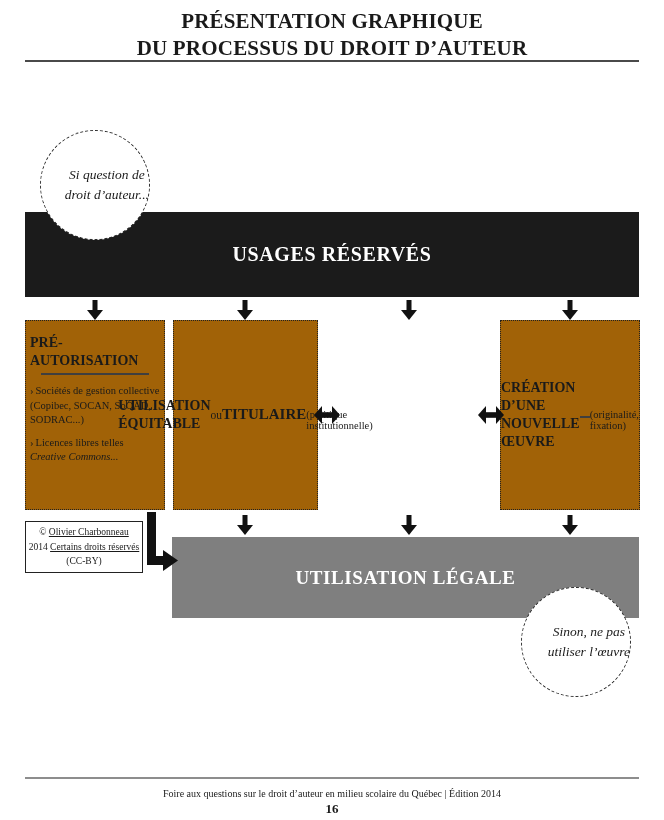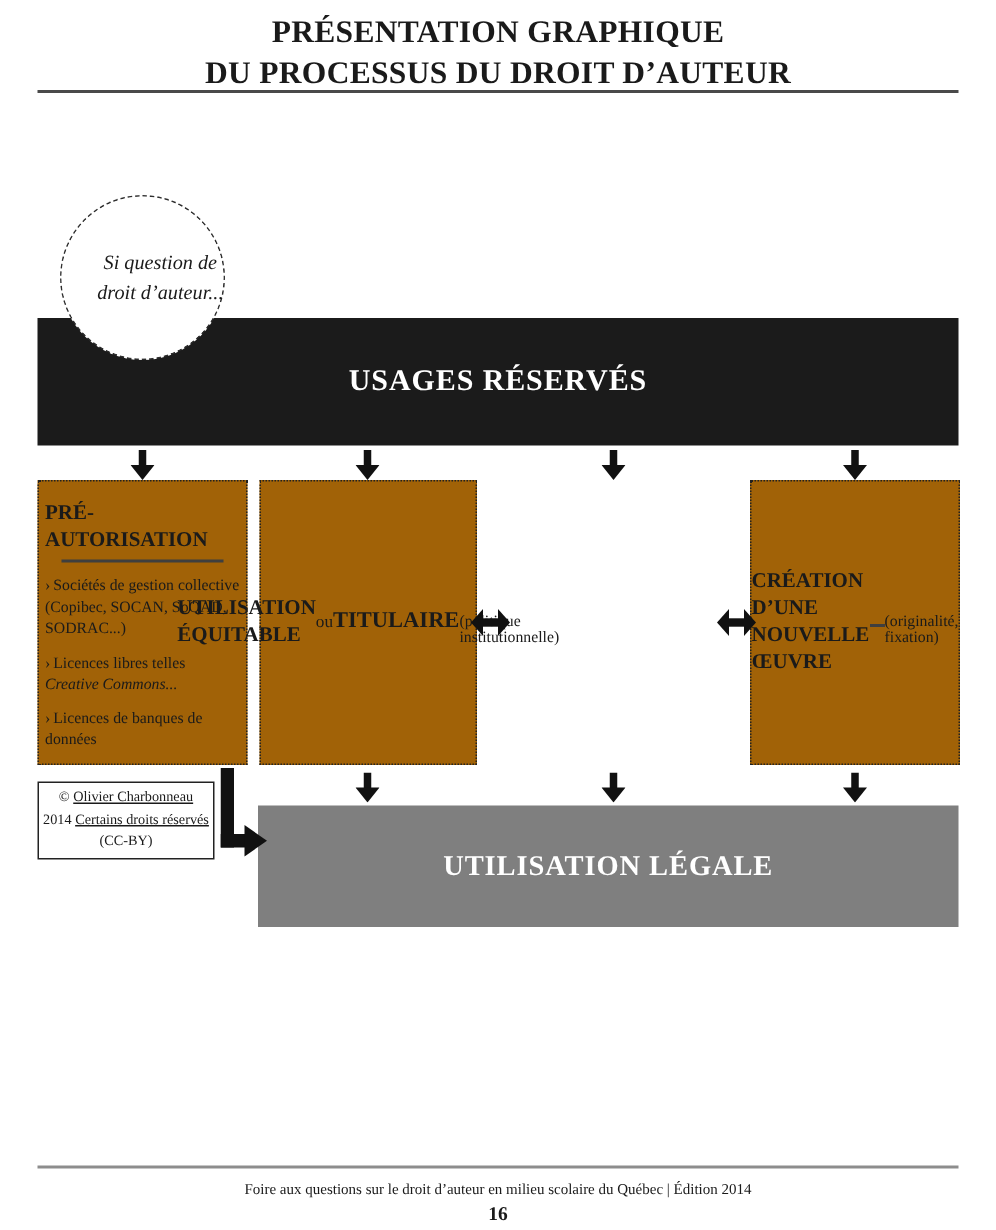--- a/index.html
+++ b/index.html
@@ -121,23 +121,20 @@
     <div class="fbox-heading pre">PRÉ-
 AUTORISATION</div>
     <div class="heading-rule" style="width:108px;"></div>
     <div class="bullet">
       <span class="marker">›</span><span>Sociétés de gestion collective (Copibec, SOCAN, SoQAD, SODRAC...)</span>
     </div>
     <div class="bullet">
       <span class="marker">›</span><span>Licences libres telles</span>
       <em>Creative Commons...</em>
     </div>
-    <div class="bullet">
-      <span class="marker">›</span><span>Licences de banques de données</span>
-    </div>
   </div>
 
   <div class="abs fbox fbox-2 fbox-center">
     <div class="fbox-heading pre">UTILISATION
 ÉQUITABLE</div>
     <div class="heading-rule" style="width:102px;"></div>
     <div class="connector">ou</div>
     <div class="fbox-heading" style="font-size:15px;">TITULAIRE</div>
     <div class="heading-rule" style="width:112px;"></div>
     <div class="fbox-note">(politique institutionnelle)</div>
@@ -199,18 +196,22 @@
       <svg width="16" height="20" viewBox="0 0 16 20">
         <rect x="5.5" y="0" width="5" height="11"></rect>
         <polygon points="0,10 16,10 8,20"></polygon>
       </svg>
     </div>
 
   <div class="abs banner banner-gray">
     <span>UTILISATION LÉGALE</span>
   </div>
 
+  <div class="abs bubble bubble-end">
+    <span class="pre">Sinon, ne pas
+utiliser l’œuvre</span>
+  </div>
 
   <div class="abs rule-bottom"></div>
   <div class="abs footer-text">Foire aux questions sur le droit d’auteur en milieu scolaire du Québec | Édition 2014</div>
   <div class="abs page-num">16</div>
 
 </div>
 
 </body></html>

